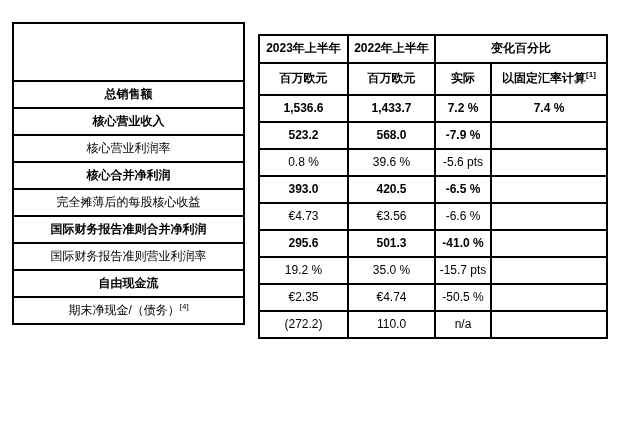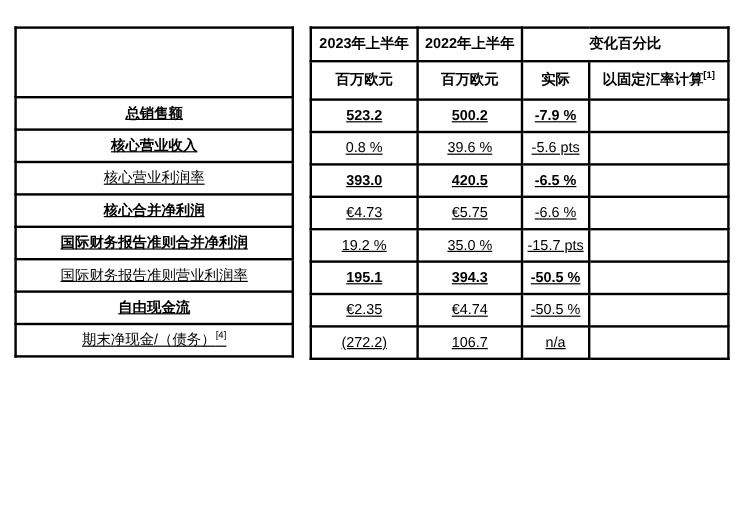--- a/index.html
+++ b/index.html
@@ -31,25 +31,25 @@
     border: 2px solid #000000;
     text-align: center;
     vertical-align: middle;
     font-size: 12px;
     line-height: 1.1;
     padding: 0 2px;
     overflow: hidden;
     white-space: nowrap;
   }
   .labels-table { width: 231px; }
-  .data-table  { width: 348px; }
+  .data-table  { width: 348px; margin-top: 12px; }
   tr.hdr-spacer > td { height: 56px; }
   tr.hdr1 > th { height: 26px; }
   tr.hdr2 > th { height: 30px; }
-  tr.drow > td { height: 25px; text-decoration: underline; }
+  tr.drow > td { height: 25px; }
   th { font-weight: bold; }
   .bold { font-weight: bold; }
   sup {
     font-size: 8px;
     line-height: 0;
     vertical-align: super;
   }
 </style>
 </head>
 <body>
@@ -69,20 +69,23 @@
           <td class="bold"><span>总销售额</span></td>
         </tr>
         <tr class="drow">
           <td class="bold"><span>核心营业收入</span></td>
         </tr>
         <tr class="drow">
           <td><span>核心营业利润率</span></td>
         </tr>
         <tr class="drow">
           <td class="bold"><span>核心合并净利润</span></td>
+        </tr>
+        <tr class="drow">
+          <td><span>完全摊薄后的每股核心收益</span></td>
         </tr>
         <tr class="drow">
           <td class="bold"><span>国际财务报告准则合并净利润</span></td>
         </tr>
         <tr class="drow">
           <td><span>国际财务报告准则营业利润率</span></td>
         </tr>
         <tr class="drow">
           <td class="bold"><span>自由现金流</span></td>
         </tr>
@@ -107,64 +110,70 @@
       </tr>
       <tr class="hdr2">
         <th>百万欧元</th>
         <th>百万欧元</th>
         <th>实际</th>
         <th><span>以固定汇率计算</span><sup>[1]</sup></th>
       </tr>
     </thead>
     <tbody>
 
+    <tr class="drow">
+          <td class="bold">1,536.6</td>
+          <td class="bold">1,433.7</td>
+          <td class="bold">7.2 %</td>
+          <td class="bold">7.4 %</td>
+        </tr>
         <tr class="drow">
           <td class="bold">523.2</td>
-          <td class="bold">500.2</td>
+          <td class="bold">568.0</td>
           <td class="bold">-7.9 %</td>
           <td class="bold"></td>
         </tr>
         <tr class="drow">
           <td>0.8 %</td>
           <td>39.6 %</td>
           <td>-5.6 pts</td>
           <td></td>
         </tr>
         <tr class="drow">
           <td class="bold">393.0</td>
           <td class="bold">420.5</td>
           <td class="bold">-6.5 %</td>
           <td class="bold"></td>
         </tr>
         <tr class="drow">
           <td>€4.73</td>
-          <td>€5.75</td>
+          <td>€3.56</td>
           <td>-6.6 %</td>
           <td></td>
+        </tr>
+        <tr class="drow">
+          <td class="bold">295.6</td>
+          <td class="bold">501.3</td>
+          <td class="bold">-41.0 %</td>
+          <td class="bold"></td>
         </tr>
         <tr class="drow">
           <td>19.2 %</td>
           <td>35.0 %</td>
           <td>-15.7 pts</td>
           <td></td>
-        </tr>
-        <tr class="drow">
-          <td class="bold">195.1</td>
-          <td class="bold">394.3</td>
-          <td class="bold">-50.5 %</td>
-          <td class="bold"></td>
         </tr>
         <tr class="drow">
           <td>€2.35</td>
           <td>€4.74</td>
           <td>-50.5 %</td>
           <td></td>
         </tr>
         <tr class="drow">
           <td>(272.2)</td>
-          <td>106.7</td>
+          <td>110.0</td>
           <td>n/a</td>
           <td></td>
         </tr>
       </tbody>
   </table>
 
 </div>
 
 </body></html>

